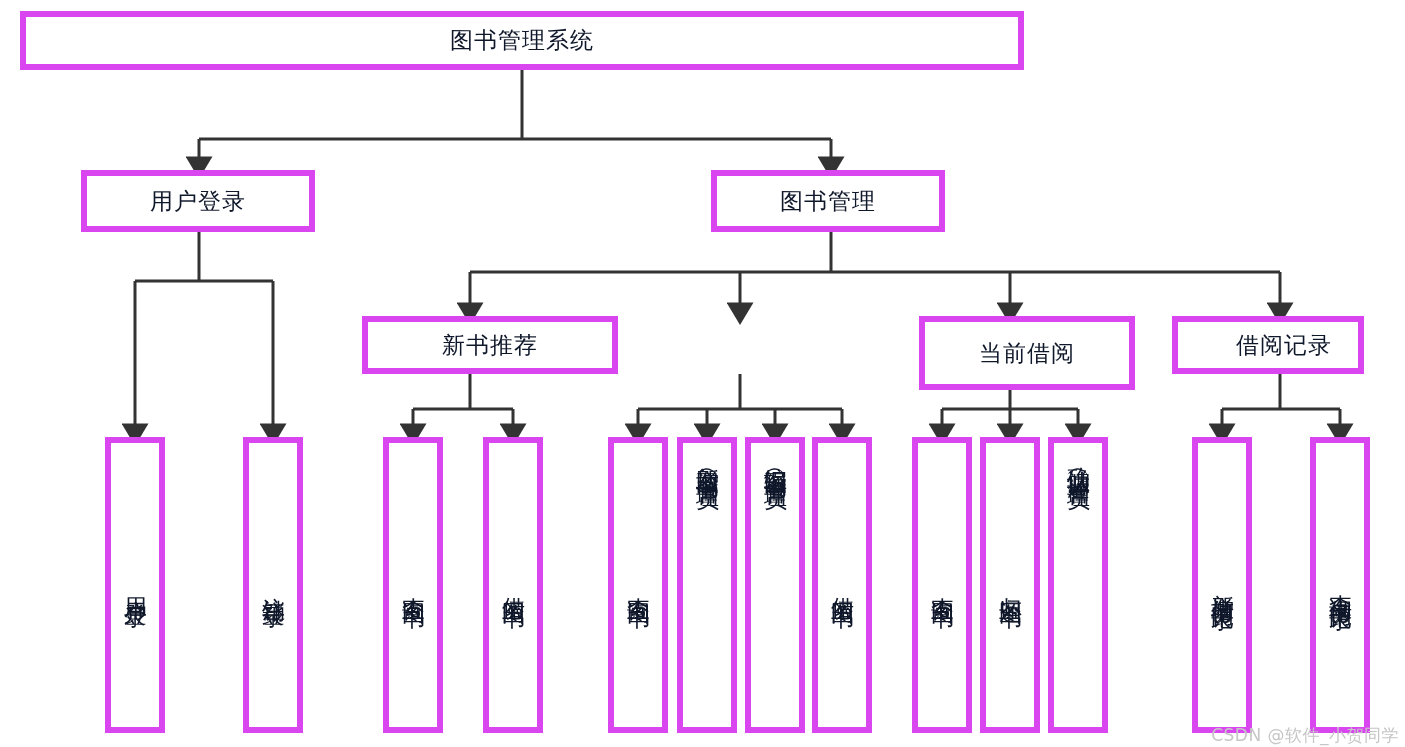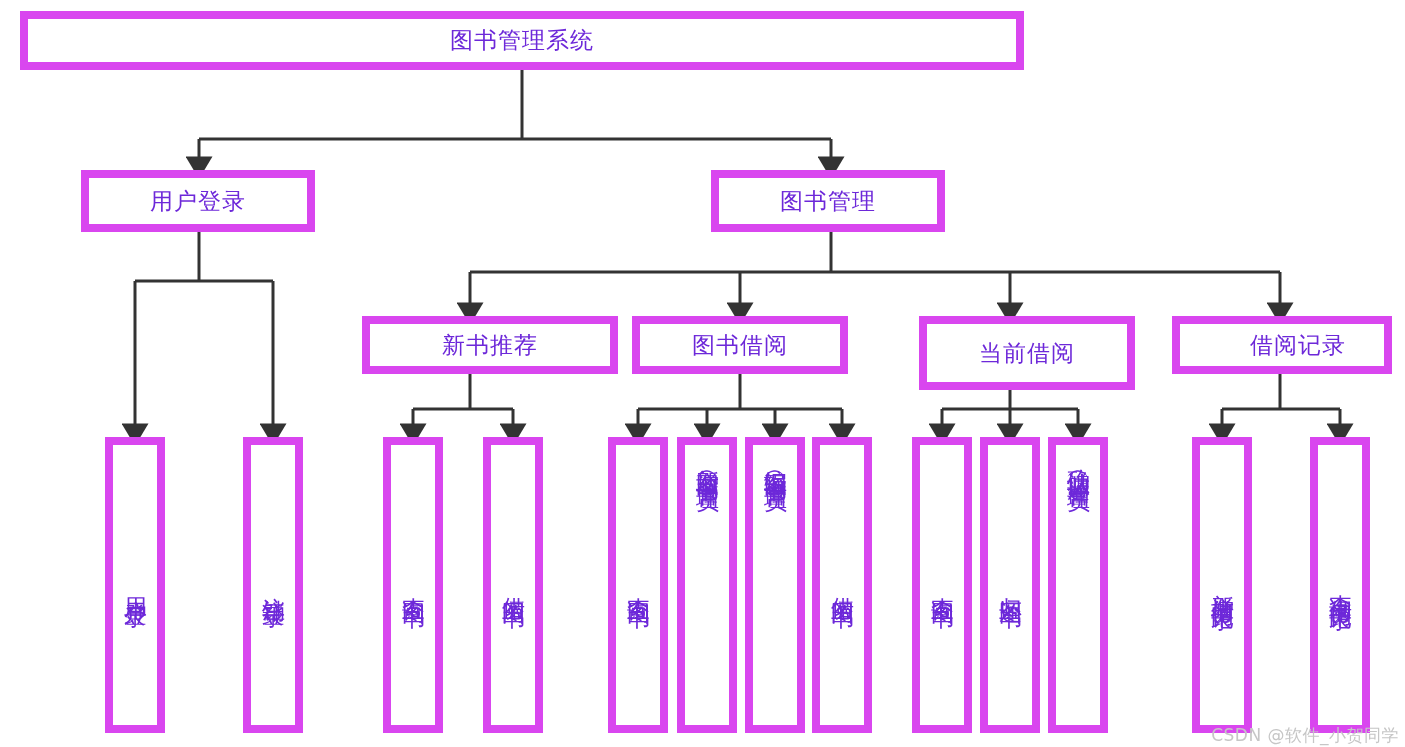--- a/index.html
+++ b/index.html
@@ -2,22 +2,22 @@
 <html><head>
 <meta charset="utf-8">
 <style>
   html,body{margin:0;padding:0;background:#ffffff;}
   body{width:1405px;height:747px;overflow:hidden;
        font-family:"DejaVu Sans","Liberation Sans",sans-serif;}
   #stage{position:relative;width:1405px;height:747px;background:#fff;}
   svg#edges{position:absolute;left:0;top:0;width:1405px;height:747px;}
 
   .node{position:absolute;box-sizing:border-box;background:#ffffff;
-        border:8px solid #d946ef;display:flex;align-items:center;
-        justify-content:center;color:#6d28d9;}
+        border:6px solid #d946ef;display:flex;align-items:center;
+        justify-content:center;color:#0f172a;}
 
   .node.h{font-size:23px;letter-spacing:1px;}
 
   
   .node.v{align-items:flex-start;justify-content:center;}
   .node.v .vtxt{writing-mode:vertical-rl;text-orientation:upright;
         font-size:23px;line-height:1.12;letter-spacing:3px;
         white-space:nowrap;display:block;}
   .node.v.mid{align-items:center;}
 
@@ -86,27 +86,24 @@
   <div class="node h" style="left:81px;top:170px;width:234px;height:62px;">
     <span>用户登录</span>
   </div>
   <div class="node h" style="left:711px;top:170px;width:234px;height:62px;">
     <span>图书管理</span>
   </div>
 
   <div class="node h" style="left:362px;top:316px;width:256px;height:58px;">
     <span>新书推荐</span>
   </div>
-  <div class="node h" style="left:632px;top:316px;width:216px;height:58px;">
-    <span>图书借阅</span>
-  </div>
   <div class="node h" style="left:902px;top:316px;width:216px;height:74px;margin-left:17px;">
     <span>当前借阅</span>
   </div>
-  <div class="node h" style="left:1172px;top:316px;width:220px;height:58px;padding-left:32px;">
+  <div class="node h" style="left:1172px;top:316px;width:192px;height:58px;padding-left:32px;">
     <span>借阅记录</span>
   </div>
 
   <div class="node v mid" style="left:105px;top:437px;width:60px;height:296px;">
     <span class="vtxt">用户登录</span>
   </div>
   <div class="node v mid" style="left:243px;top:437px;width:60px;height:296px;">
     <span class="vtxt">注销登录</span>
   </div>
 

